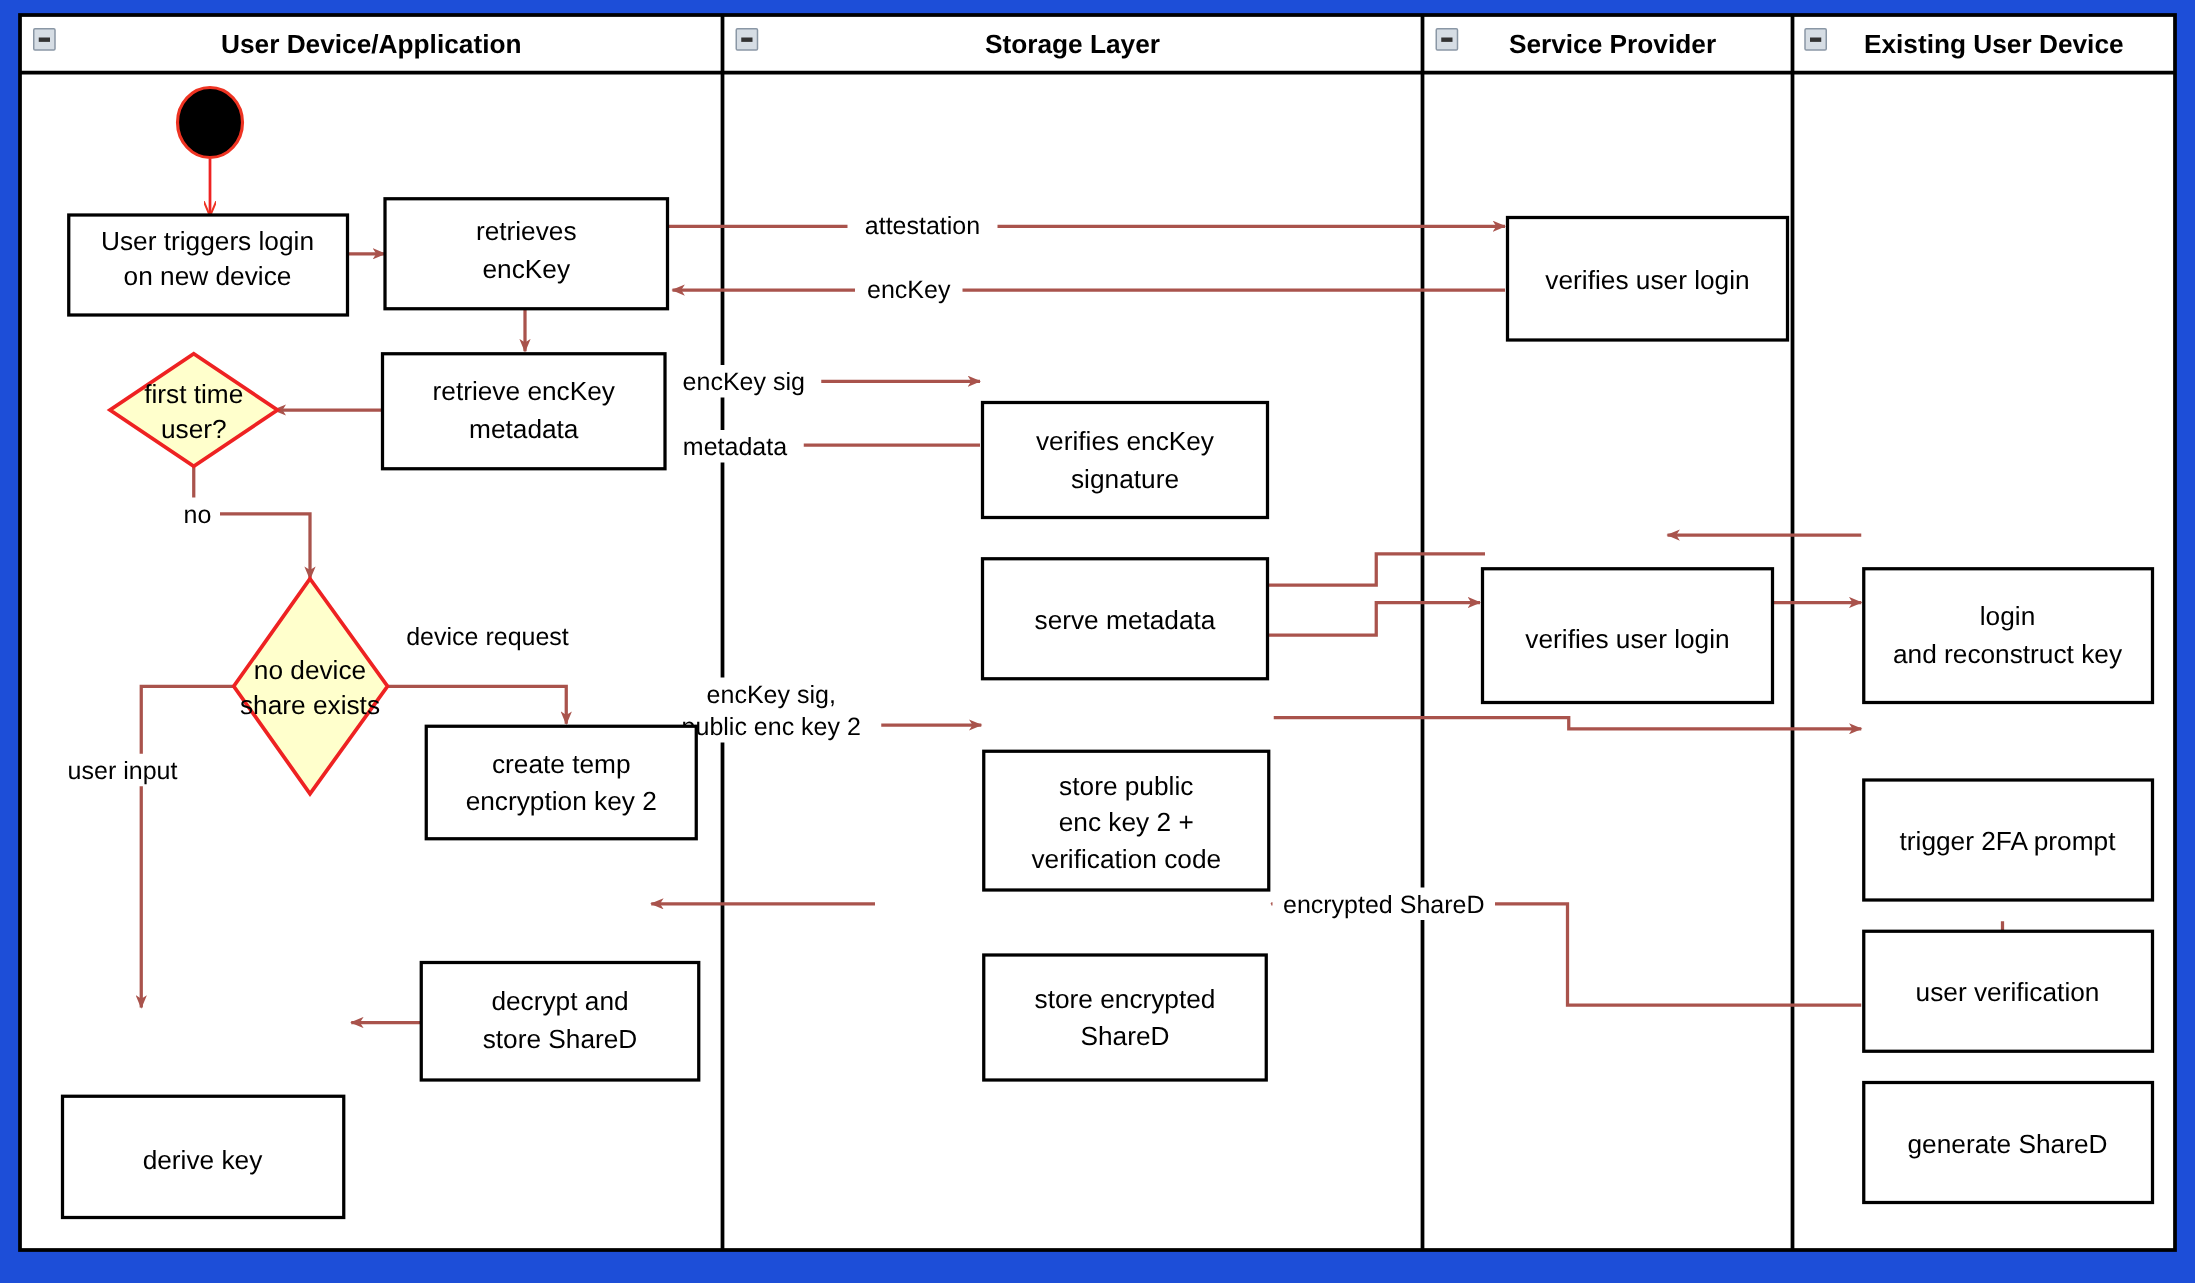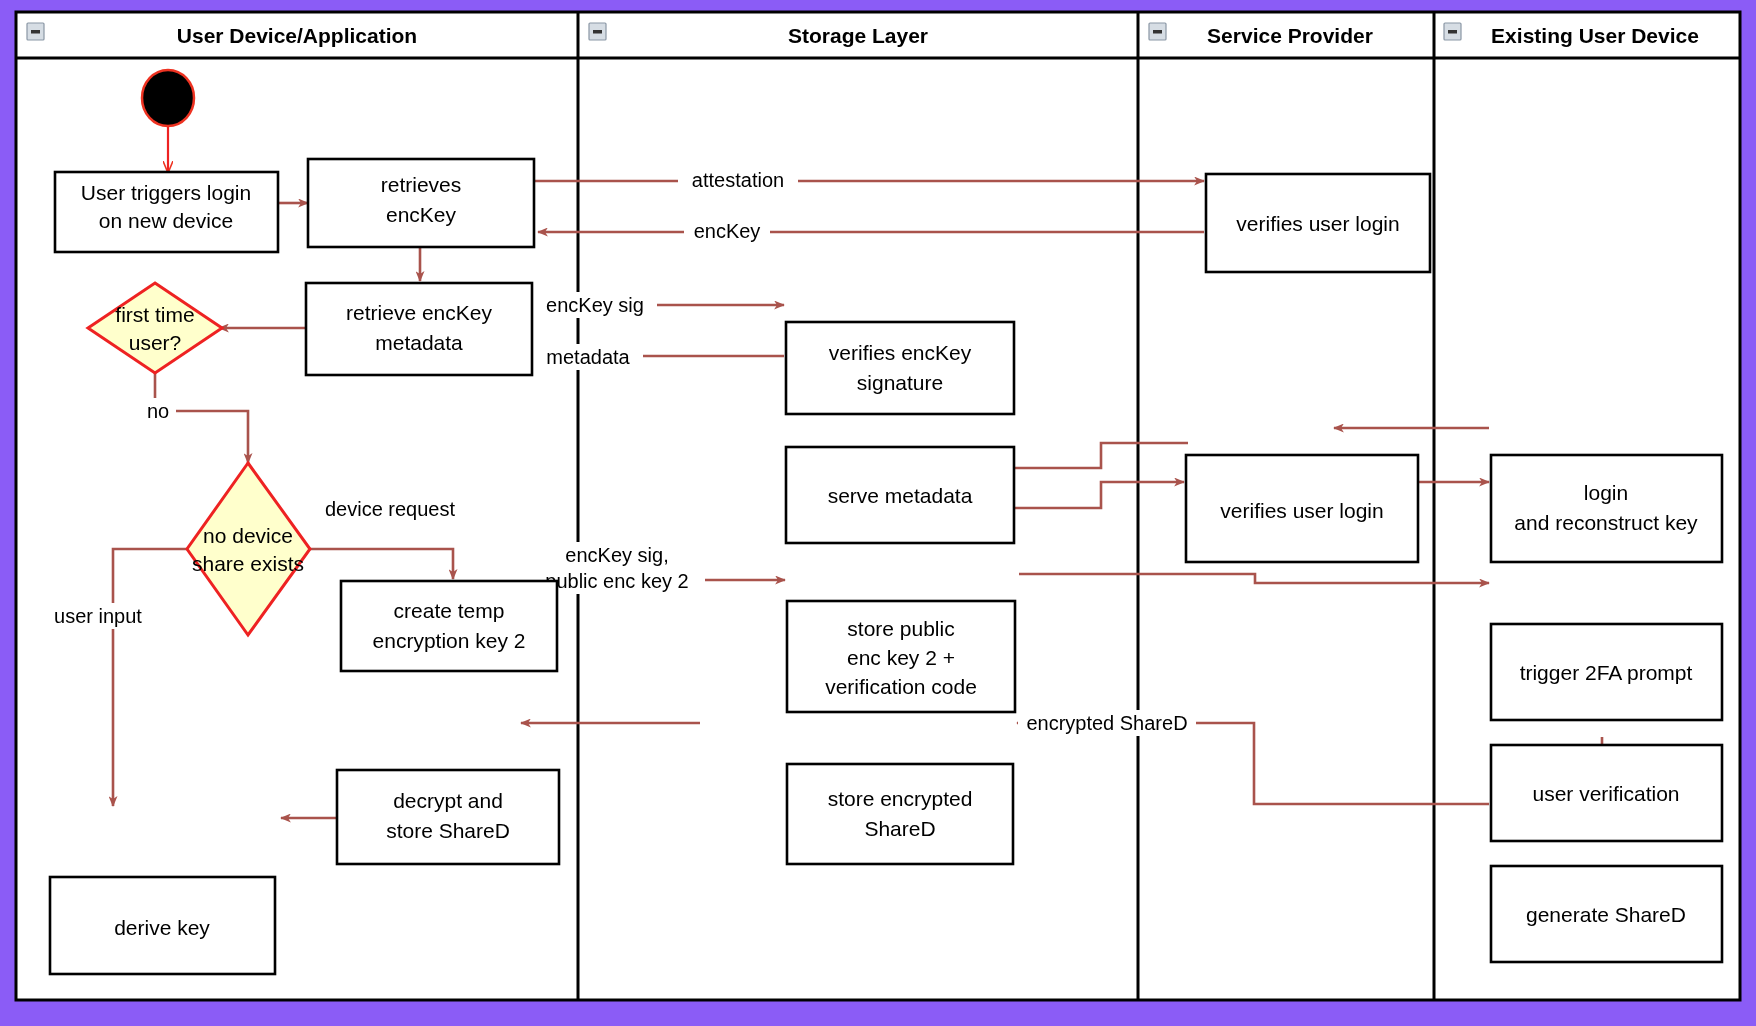--- a/index.html
+++ b/index.html
@@ -7,21 +7,21 @@
     padding: 0;
     background: #ffffff;
   }
   body {
     font-family: "Liberation Sans", sans-serif;
   }
   #canvas {
     position: relative;
     width: 1756px;
     height: 1026px;
-    background: #8b5cf6;
+    background: #1d4ed8;
     overflow: hidden;
   }
   svg#diagram {
     position: absolute;
     left: 0;
     top: 0;
     width: 1756px;
     height: 1026px;
   }
   .lane-frame {

